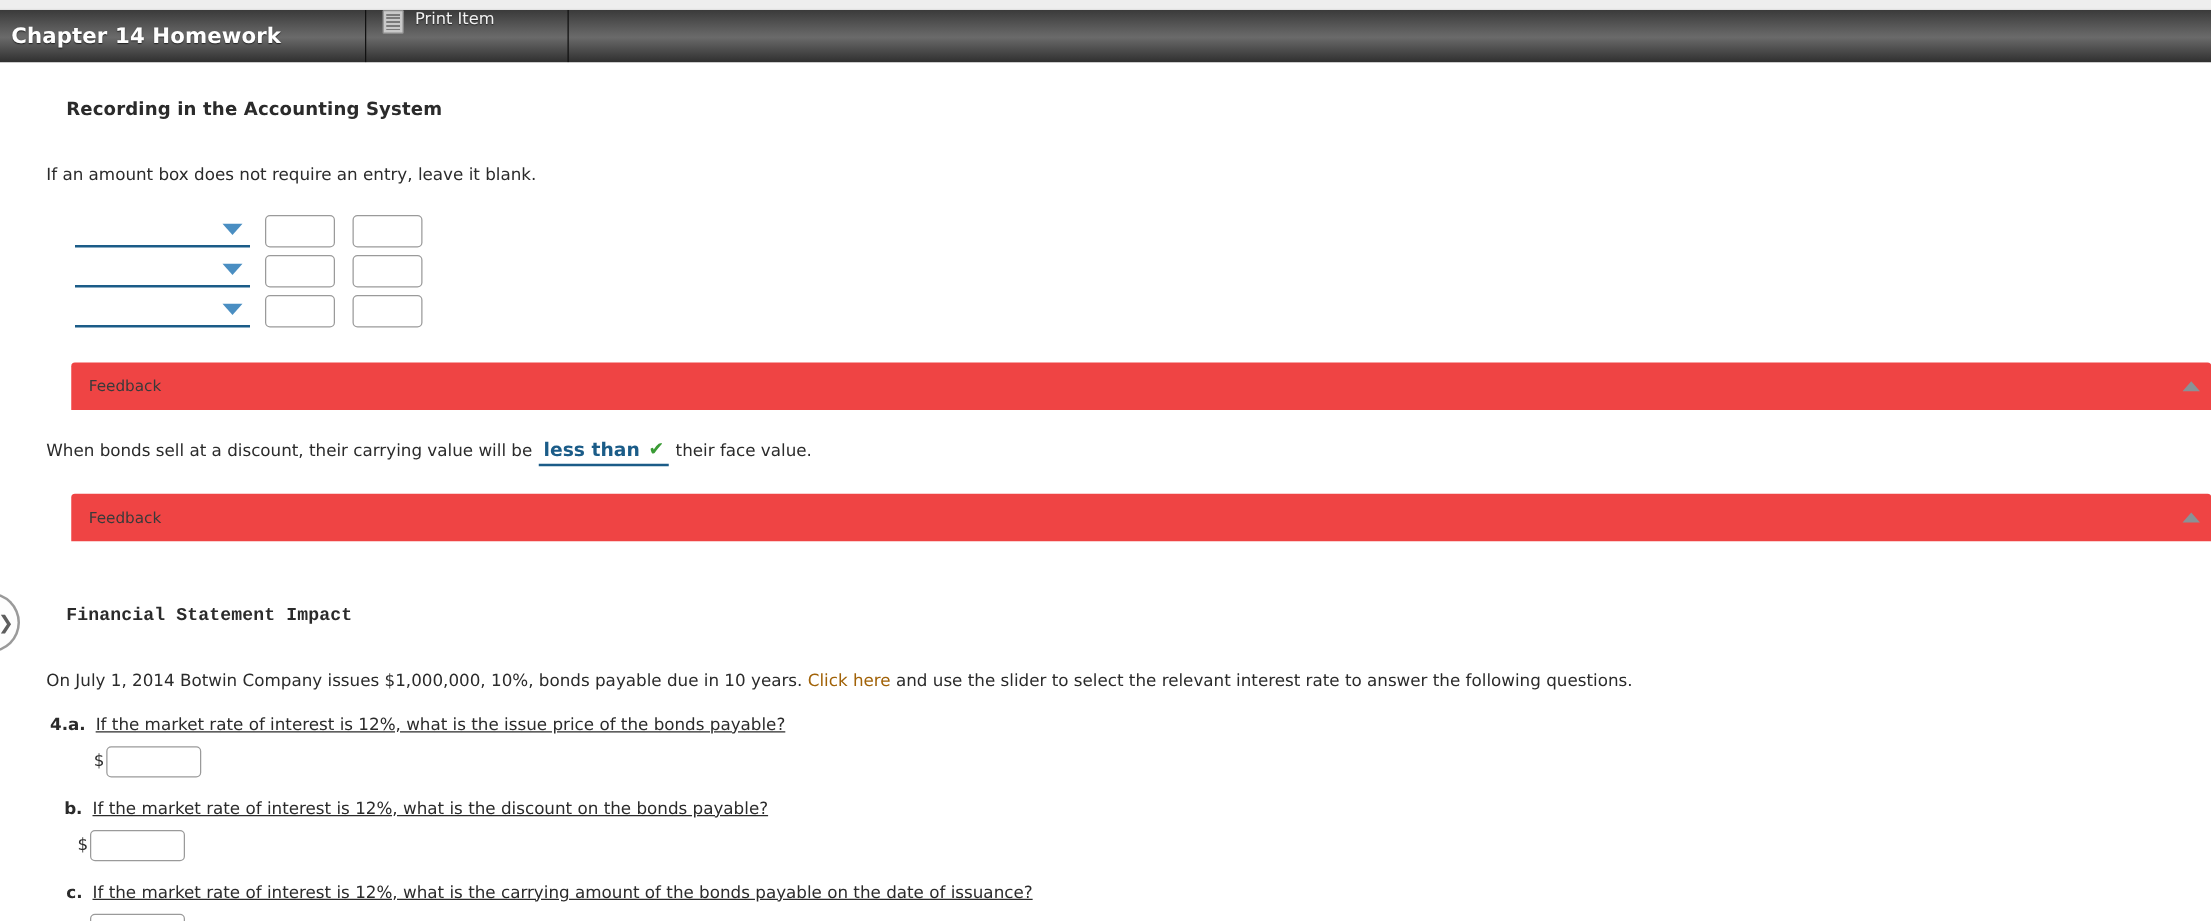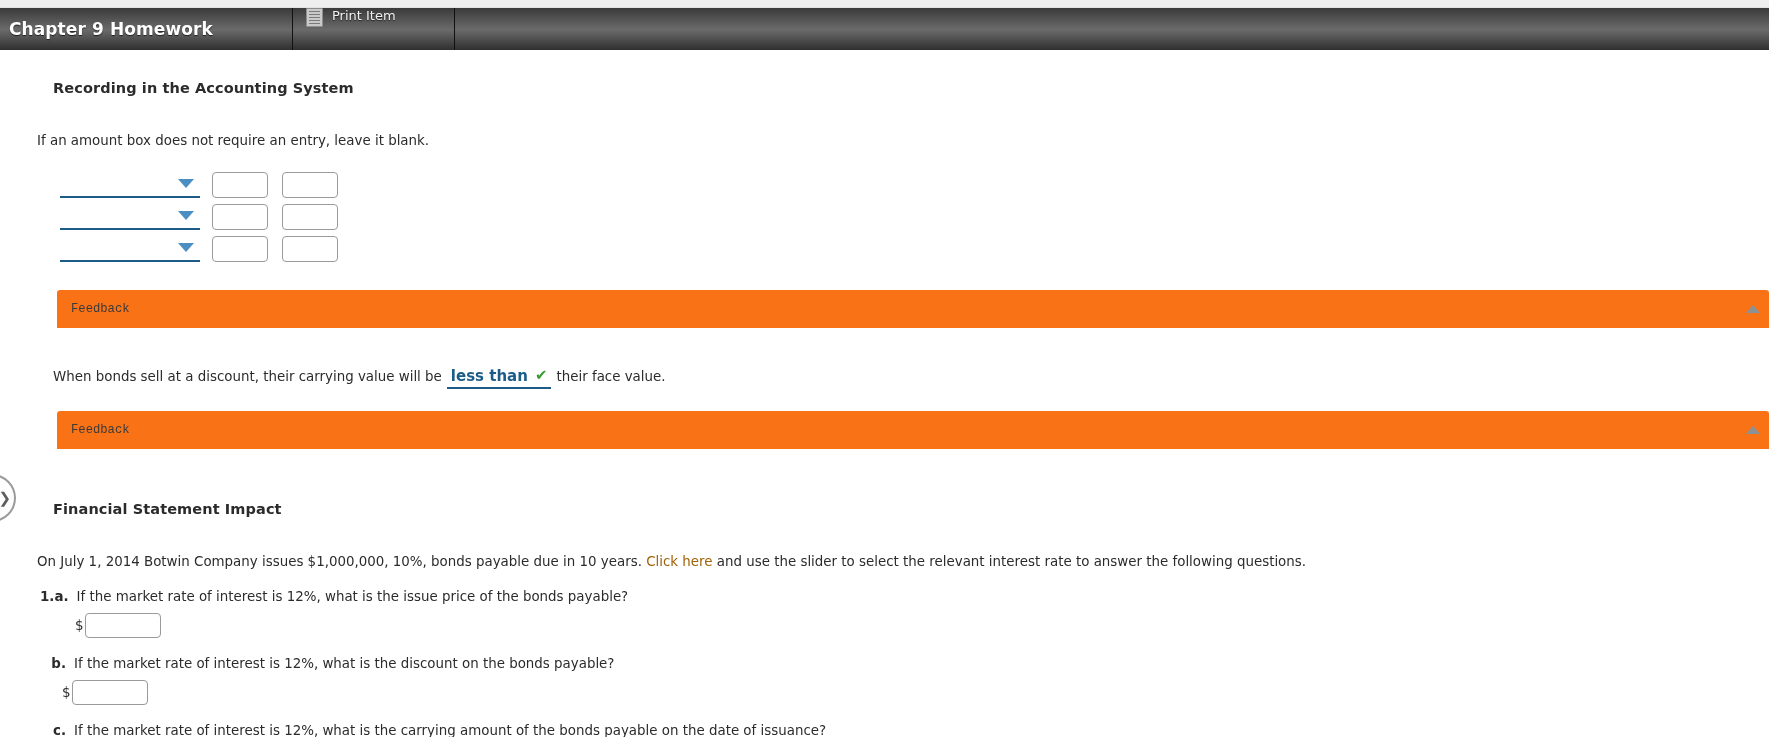--- a/index.html
+++ b/index.html
@@ -161,48 +161,47 @@
     padding: 0 4px;
     color: #2b2b2b;
     outline: none;
   }
   .amount-box.second { margin-right: 0; }
 
   
   .feedback-bar {
     margin: 22px 0 0 57px;
     height: 38px;
-    background: #f97316;
+    background: #ef4444;
     border-radius: 3px 3px 0 0;
     display: flex;
     align-items: center;
     position: relative;
     width: calc(100% - 57px);
-    font-family: Liberation Mono, monospace;
   }
   .feedback-label {
     padding-left: 14px;
     font-size: 12.2px;
     color: #3a3a3a;
   }
   .feedback-toggle {
     position: absolute;
     right: 9px;
     top: 50%;
     transform: translateY(-50%);
     width: 0; height: 0;
     border-left: 7px solid transparent;
     border-right: 7px solid transparent;
     border-bottom: 8px solid #8a9296;
     cursor: pointer;
   }
 
   
   .sentence {
-    margin: 16px;
+    margin: 0;
     padding: 23px 0 0 37px;
     font-size: 13.4px;
     color: #2b2b2b;
     display: flex;
     align-items: baseline;
     flex-wrap: nowrap;
   }
   .inline-answer {
     display: inline-flex;
     align-items: center;
@@ -237,21 +236,21 @@
     font-size: 13.4px;
   }
   .qnum {
     font-weight: bold;
     min-width: 26px;
     text-align: right;
     margin-right: 8px;
     white-space: nowrap;
   }
   .qnum.sub { min-width: 26px; }
-  .qtext { color: #2b2b2b; }
+  .qtext { color: #2b2b2b; text-decoration: underline; }
 
   .answer-row {
     display: flex;
     align-items: center;
     padding: 9px 0 0 75px;
     font-size: 13.4px;
   }
   .dollar { margin-right: 1px; }
   .money-box {
     width: 76px;
@@ -301,21 +300,21 @@
     background: transparent;
   }
 </style>
 </head>
 <body>
 
 <div class="top-strip"></div>
 
 <div class="header-bar">
   <div class="header-title-cell">
-    <span class="header-title">Chapter 9 Homework</span>
+    <span class="header-title">Chapter 14 Homework</span>
   </div>
   <div class="header-print-cell">
     <span class="print-icon"></span>
     <span class="print-label">Print Item</span>
   </div>
   <div class="header-rest"></div>
 </div>
 
 <div class="page">
 
@@ -370,30 +369,30 @@
         <span class="check-mark">✔</span>
       </span>
       <span>their face value.</span>
     </div>
 
     <div class="feedback-bar">
       <span class="feedback-label">Feedback</span>
       <span class="feedback-toggle"></span>
     </div>
 
-    <h3 class="section-title" style="padding-top:36px;">Financial Statement Impact</h3>
+    <h3 class="section-title" style="padding-top:36px;font-family:Liberation Mono, monospace;">Financial Statement Impact</h3>
 
     <p class="para">
       <span>On July 1, 2014 Botwin Company issues $1,000,000, 10%, bonds payable due in 10 years.</span>
       <a class="link" href="#">Click here</a>
       <span>and use the slider to select the relevant interest rate to answer the following questions.</span>
     </p>
 
     <div class="qitem">
-      <span class="qnum">1.a.</span>
+      <span class="qnum">4.a.</span>
       <span class="qtext">If the market rate of interest is 12%, what is the issue price of the bonds payable?</span>
     </div>
     <div class="answer-row">
       <span class="dollar">$</span>
       <input class="money-box" type="text" value="" style="">
     </div>
 
     <div class="qitem">
       <span class="qnum sub">b.</span>
       <span class="qtext">If the market rate of interest is 12%, what is the discount on the bonds payable?</span>

